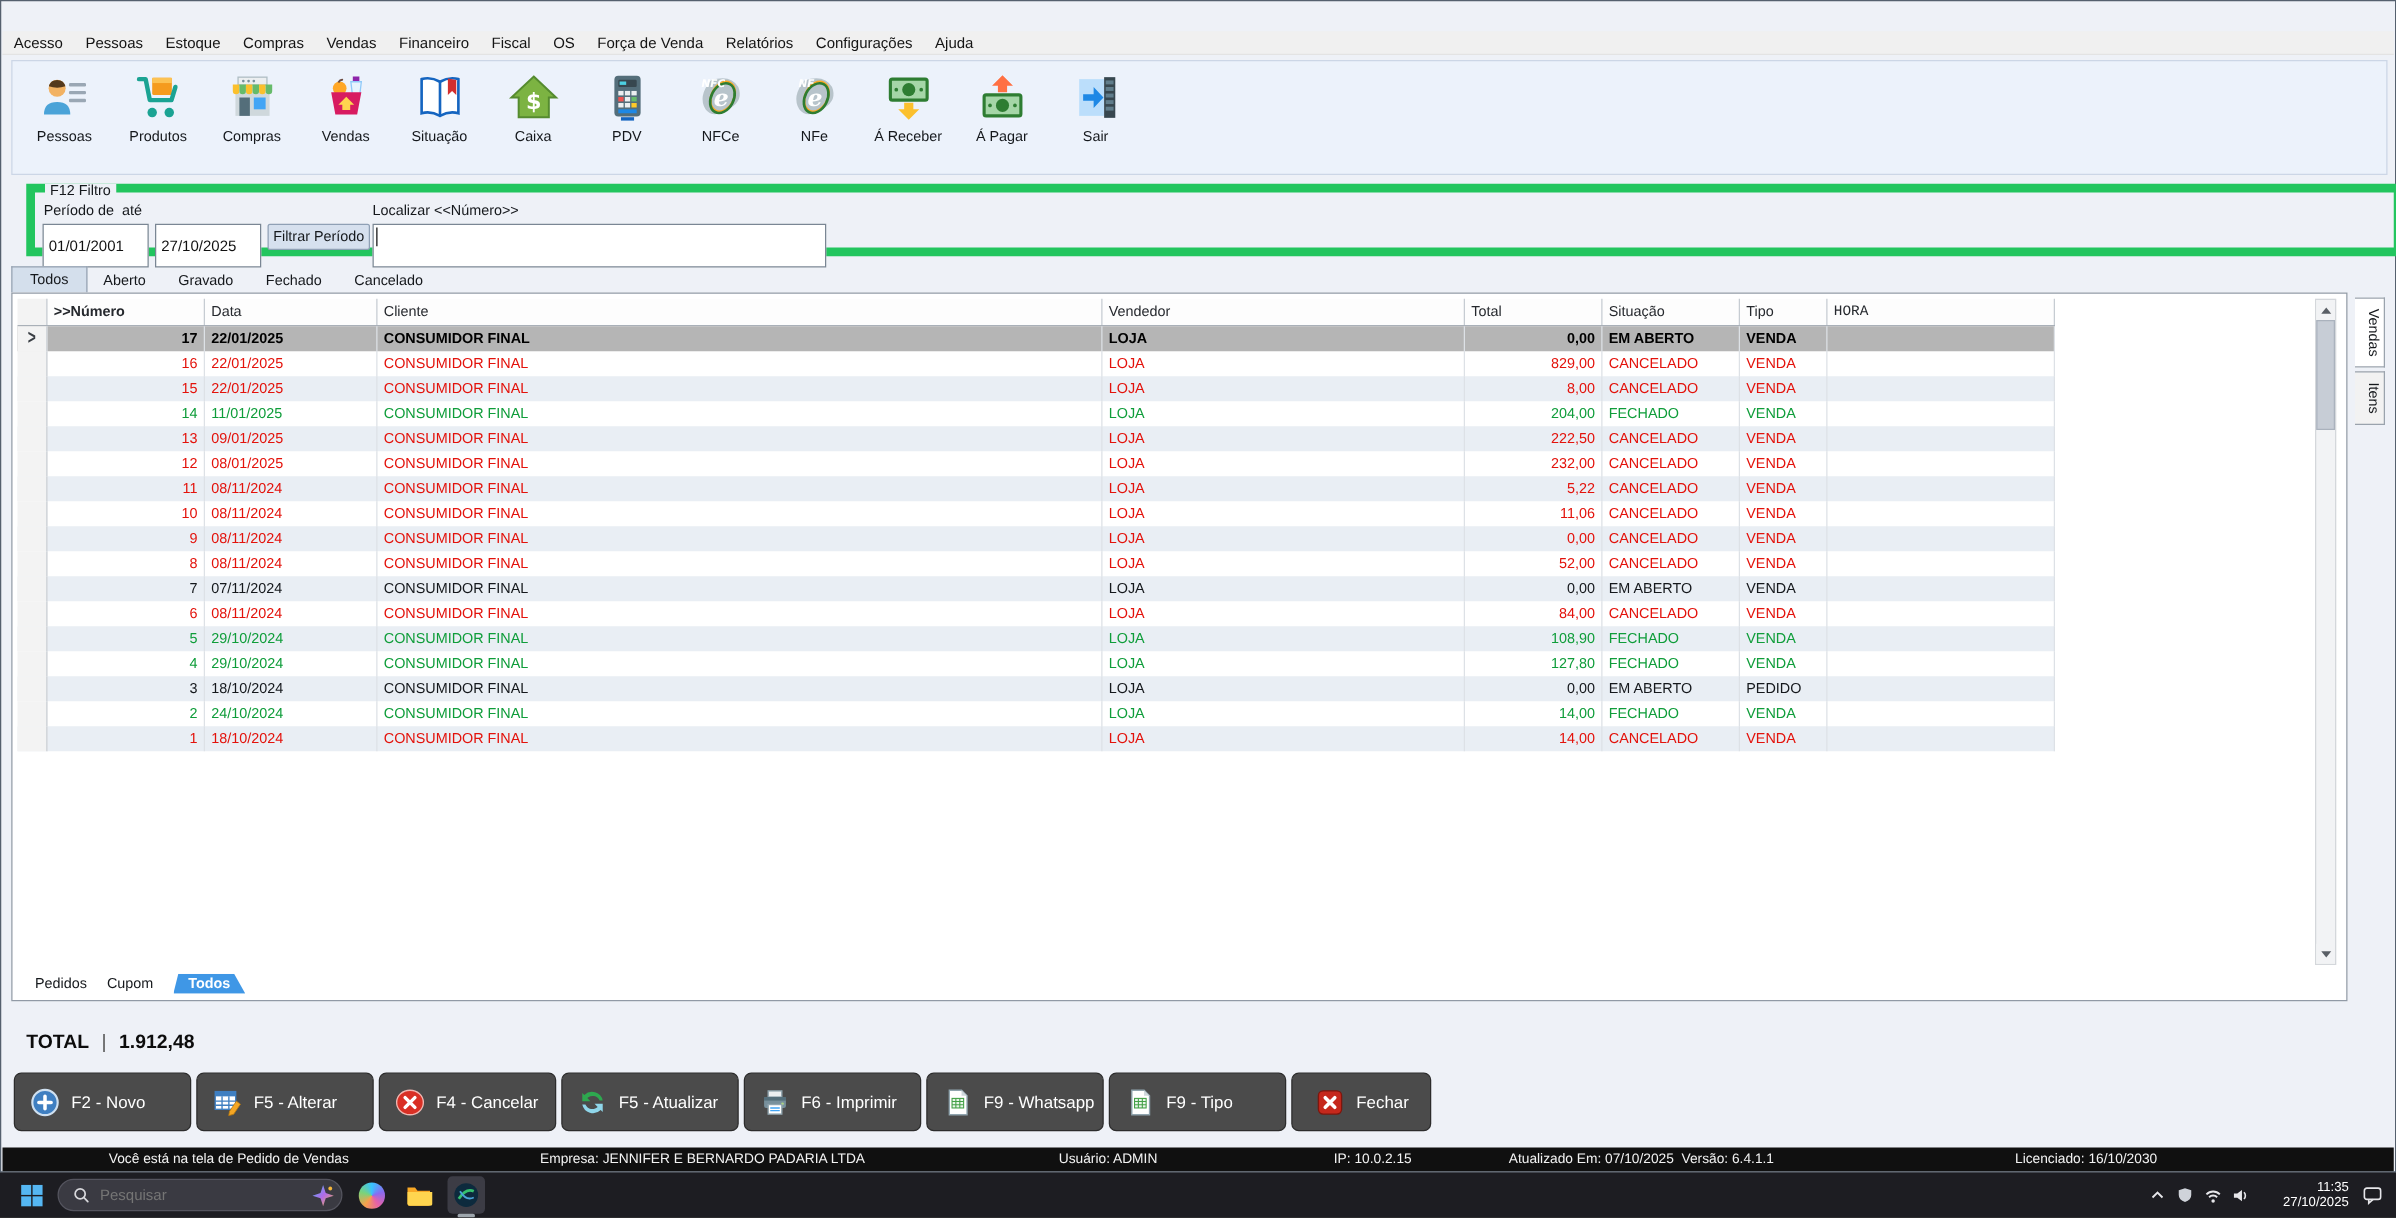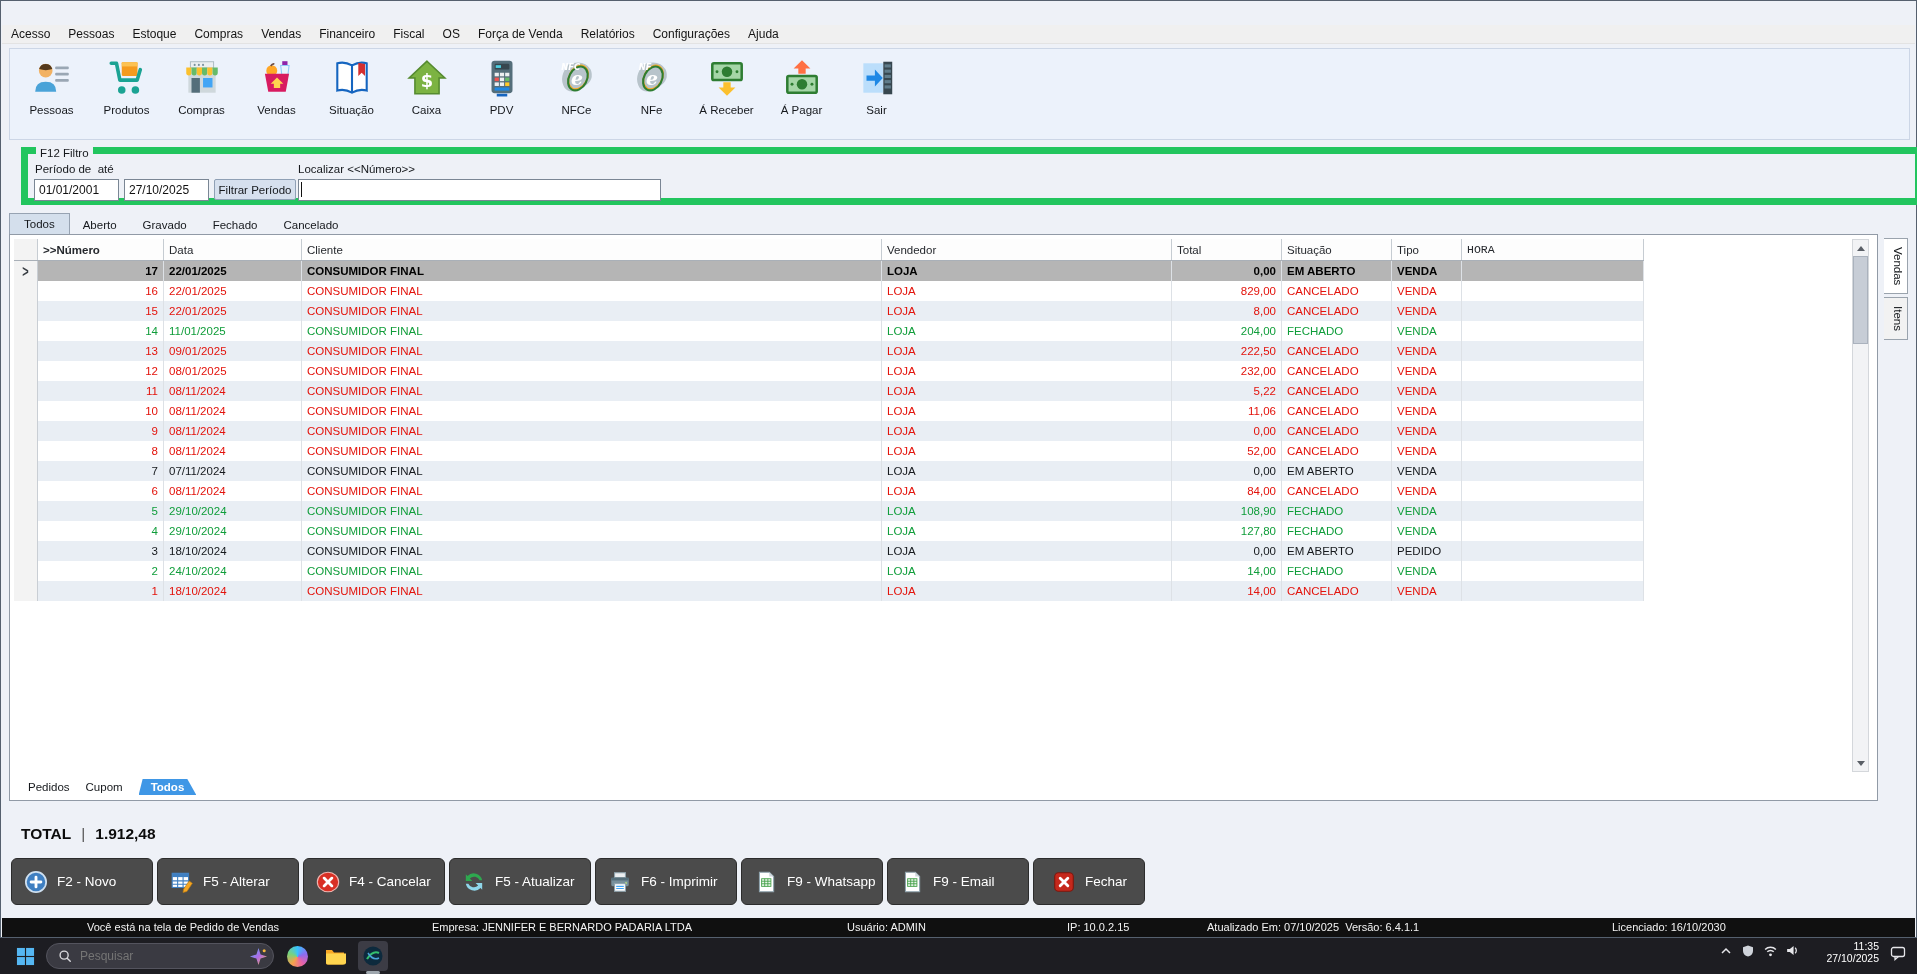--- a/index.html
+++ b/index.html
@@ -27,21 +27,21 @@
   .tb-icon{width:42px;height:42px;display:flex}
   .tb-icon svg{width:42px;height:42px}
   .tb-label{font-size:11.5px;color:#15181c}
 
   
   .filter-group{position:absolute;left:20px;top:146px;width:1901px;height:58px;border:7px solid #22c55e}
   .filter-legend{position:absolute;left:8px;top:-7px;background:#eef1f7;padding:0 4px;font-size:11.5px;color:#15181c}
   .f-label{position:absolute;font-size:11.5px;color:#15181c;white-space:pre}
   .lbl-period{left:7px;top:9px}
   .lbl-localizar{left:270px;top:9px}
-  .f-input{position:absolute;top:25px;height:22px;border:1px solid #7a8694;background:#fff;font-size:12px;font-family:"Liberation Sans",sans-serif;padding:0 4px;color:#111}
+  .f-input{position:absolute;top:25px;height:35px;border:1px solid #7a8694;background:#fff;font-size:12px;font-family:"Liberation Sans",sans-serif;padding:0 4px;color:#111}
   .inp-from{left:6px;width:85px}
   .inp-to{left:96px;width:85px}
   .btn-filtrar{position:absolute;left:186px;top:25px;height:21px;width:82px;background:#d6e0ee;border:1px solid #8fa0b5;border-radius:2px;font-size:11.5px;color:#15181c;font-family:"Liberation Sans",sans-serif}
   .inp-localizar{left:270px;width:363px}
   .caret{position:absolute;left:273px;top:28px;width:1px;height:15px;background:#111}
 
   
   .status-tabs{position:absolute;left:8px;top:211px;height:22px;display:flex;align-items:flex-end}
   .stab{font-size:11.5px;color:#15181c;padding:4px 13px 3px;cursor:default}
   .stab.active{background:#d4dfec;border:1px solid #97a3b2;border-bottom:none;padding:4px 14px 4px}
@@ -96,21 +96,21 @@
   .taskbar{position:absolute;left:0;bottom:0;width:1917px;height:36px;background:#1d1d22;display:flex;align-items:center}
   .tk-start{width:30px;height:30px;margin-left:10px;display:flex;align-items:center;justify-content:center;border-radius:4px}
   .tk-search{width:228px;height:26px;margin-left:6px;background:#3a3a42;border:1px solid #54545e;border-radius:13px;display:flex;align-items:center;padding:0 5px 0 11px}
   .tk-search input{flex:1;background:transparent;border:none;outline:none;color:#d6d6da;font-size:12px;font-family:"Liberation Sans",sans-serif;margin-left:8px}
   .tk-spark{width:19px;height:19px;display:inline-flex}
   .tk-ico{width:30px;height:30px;margin-left:8px;display:flex;align-items:center;justify-content:center;border-radius:4px;position:relative}
   .tk-ico svg{width:22px;height:22px}
   .copilot-circle{width:21px;height:21px;border-radius:50%;background:conic-gradient(#37c3ff,#8a6bf0,#e661a8,#f6a14b,#7ad37a,#37c3ff)}
   .tk-ico.active{background:#3c3c45}
   .tk-ico.active::after{content:"";position:absolute;bottom:-3px;left:8px;width:14px;height:3px;border-radius:2px;background:#9ea6ad}
-  .tray{margin-left:auto;display:flex;align-items:flex-start;height:33px}
+  .tray{margin-left:auto;display:flex;align-items:center;height:33px}
   .tray-ico{width:22px;height:22px;display:flex;align-items:center;justify-content:center}
   .tray-ico svg{width:14px;height:14px}
   .tray-ico.wide svg{width:15px;height:15px}
   .clock{width:66px;text-align:right;color:#fff;font-size:10.5px;line-height:12px;margin:0 6px 0 10px}
   .notif{width:26px;height:26px;display:flex;align-items:center;justify-content:center;margin-right:6px}
   .notif svg{width:16px;height:16px}
 </style>
 </head>
 <body>
 
@@ -620,21 +620,21 @@
         </button>
         <button class="act-btn">
           <span class="act-ico">
             <svg viewBox="0 0 22 22">
               <path d="M5 2 h9 l4 4 v14 H5z" fill="#ffffff" stroke="#90a4ae"></path>
               <path d="M14 2 l4 4 h-4z" fill="#cfd8dc"></path>
               <rect x="7" y="8" width="8.5" height="7" fill="#e8f5e9" stroke="#43a047" stroke-width=".8"></rect>
               <path d="M7 10.3 h8.5 M7 12.6 h8.5 M9.8 8 v7 M12.7 8 v7" stroke="#43a047" stroke-width=".8"></path>
             </svg>
           </span>
-          <span class="act-label">F9 - Email</span>
+          <span class="act-label">F9 - Tipo</span>
         </button>
         <button class="act-btn narrow">
           <span class="act-ico">
             <svg viewBox="0 0 22 22">
               <rect x="2.5" y="2.5" width="17" height="17" rx="3.5" fill="#c5281c" stroke="#7e160d"></rect>
               <path d="M7.5 7.5 l7 7 M14.5 7.5 l-7 7" stroke="#ffffff" stroke-width="2.6" stroke-linecap="round"></path>
             </svg>
           </span>
           <span class="act-label">Fechar</span>
         </button>

